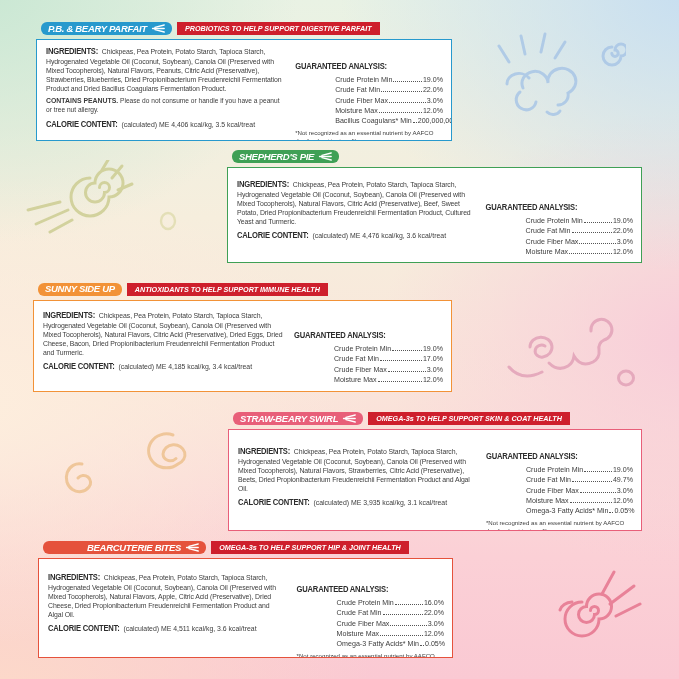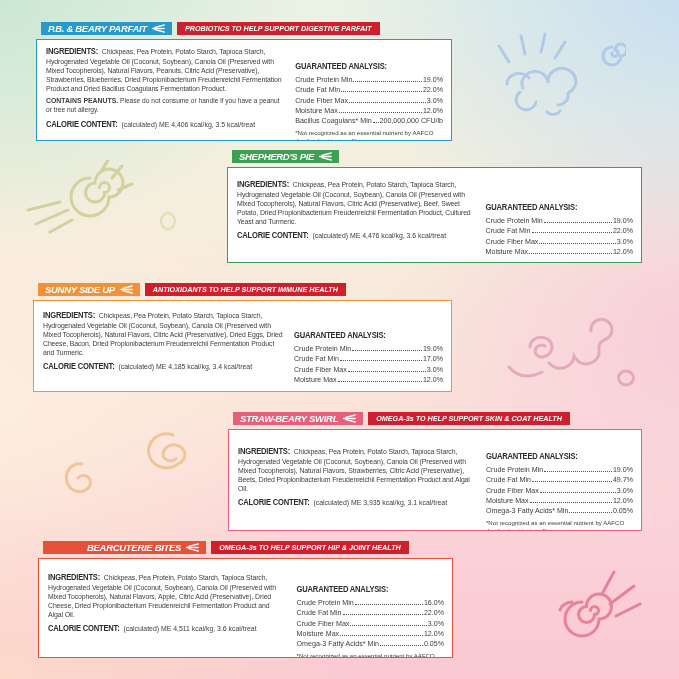--- a/index.html
+++ b/index.html
@@ -13,42 +13,42 @@
       radial-gradient(60% 35% at -5% 60%, #fdeedd 0%, rgba(253,238,221,0) 100%),
       radial-gradient(55% 35% at 0% 102%, #fcd9c9 0%, rgba(252,217,201,0) 100%),
       linear-gradient(180deg, #e9f2e4 0%, #f6eedd 32%, #fae4da 58%, #fbd0d6 82%, #fac9d3 100%);
   }
   .doodle{position:absolute;}
   .doodle svg{display:block;}
 
   .panel{position:absolute;}
   .tag-row{display:flex;align-items:stretch;gap:5px;height:13px;margin-left:5px;}
   .tag{display:flex;align-items:center;gap:4px;color:#fff;font-weight:700;font-style:italic;
-       font-size:9.5px;letter-spacing:-0.3px;padding:0 7px;white-space:nowrap;}
+       font-size:9.5px;letter-spacing:-0.3px;padding:0 7px;white-space:nowrap;border-radius:6px;}
   .banner{display:flex;align-items:center;background:#ce1f2c;color:#fff;font-weight:700;font-style:italic;
        font-size:7.2px;letter-spacing:0;padding:0 8px;white-space:nowrap;}
   .card{background:#ffffff;border:1.6px solid #999;margin-top:4px;box-sizing:border-box;
        padding:7px 8px 5px 9px;display:flex;gap:11px;overflow:hidden;}
   .col-l{flex:0 0 60%;min-width:0;color:#3c3c3c;}
   .col-r{flex:1;min-width:0;color:#3c3c3c;}
   .sec{display:inline-block;transform:scaleY(1.3);transform-origin:left 80%;
        font-weight:700;font-size:7.6px;letter-spacing:-0.2px;color:#2d2d2d;margin-right:2px;}
   .ing{font-size:6.9px;line-height:1.32;letter-spacing:-0.1px;margin:0;}
   .contains{font-size:6.6px;line-height:1.3;margin:4px 0 0 0;}
   .contains .cl{font-weight:700;font-size:6.9px;}
   .cal{font-size:6.9px;margin:5px 0 0 0;}
   .ga-h{margin:8px 0 2px 0;}
-  .ga-row{display:flex;align-items:baseline;font-size:7.1px;line-height:10.3px;white-space:nowrap;}
+  .ga-row{display:flex;align-items:baseline;font-size:7.1px;line-height:10.3px;white-space:nowrap;margin-left:40px;}
   .dots{flex:1;min-width:4px;border-bottom:1px dotted #555;margin:0 1px 2px 1px;}
   .fn{font-size:6.1px;line-height:1.25;margin-top:2.5px;}
 
   .p1{left:36px;top:22px;width:416px;}  .p1 .tag{background:#2799cd;}  .p1 .card{border-color:#2799cd;height:102px;}
   .p2{left:227px;top:150px;width:415px;} .p2 .tag{background:#3fa055;}  .p2 .card{border-color:#3fa055;height:96px;padding-top:12px;}
   .p2 .col-r{margin-top:8px;}
-  .p3{left:33px;top:283px;width:419px;}  .p3 .tag{background:#f29237;}  .p3 .card{border-color:#f29237;height:92px;padding-top:10px;}
+  .p3{left:33px;top:283px;width:419px;}  .p3 .tag{background:#f29237;flex-direction:column;}  .p3 .card{border-color:#f29237;height:92px;padding-top:10px;}
   .p3 .col-r{margin-top:5px;}
   .p4{left:228px;top:412px;width:414px;} .p4 .tag{background:#e85f79;}  .p4 .card{border-color:#e85f79;height:102px;}
   .p4 .col-l{margin-top:10px;}
   .p5{left:38px;top:541px;width:415px;}  .p5 .tag{background:#e5523c;padding-left:44px;}  .p5 .card{border-color:#e5523c;height:100px;}
   .p5 .col-l{margin-top:7px;} .p5 .col-r{margin-top:4px;}
 </style>
 </head>
 <body>
 
 <div class="stage">

